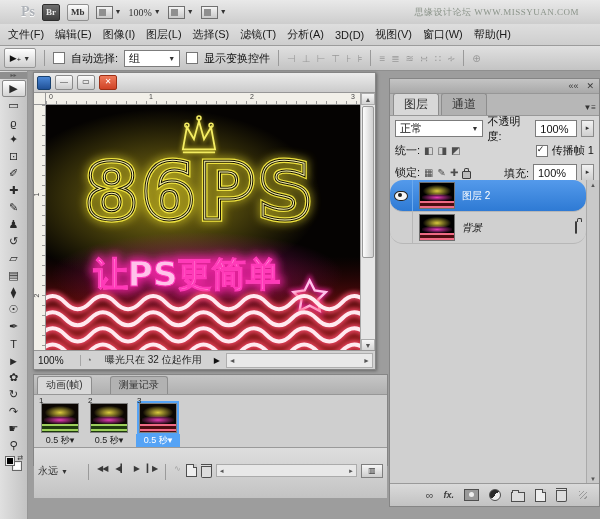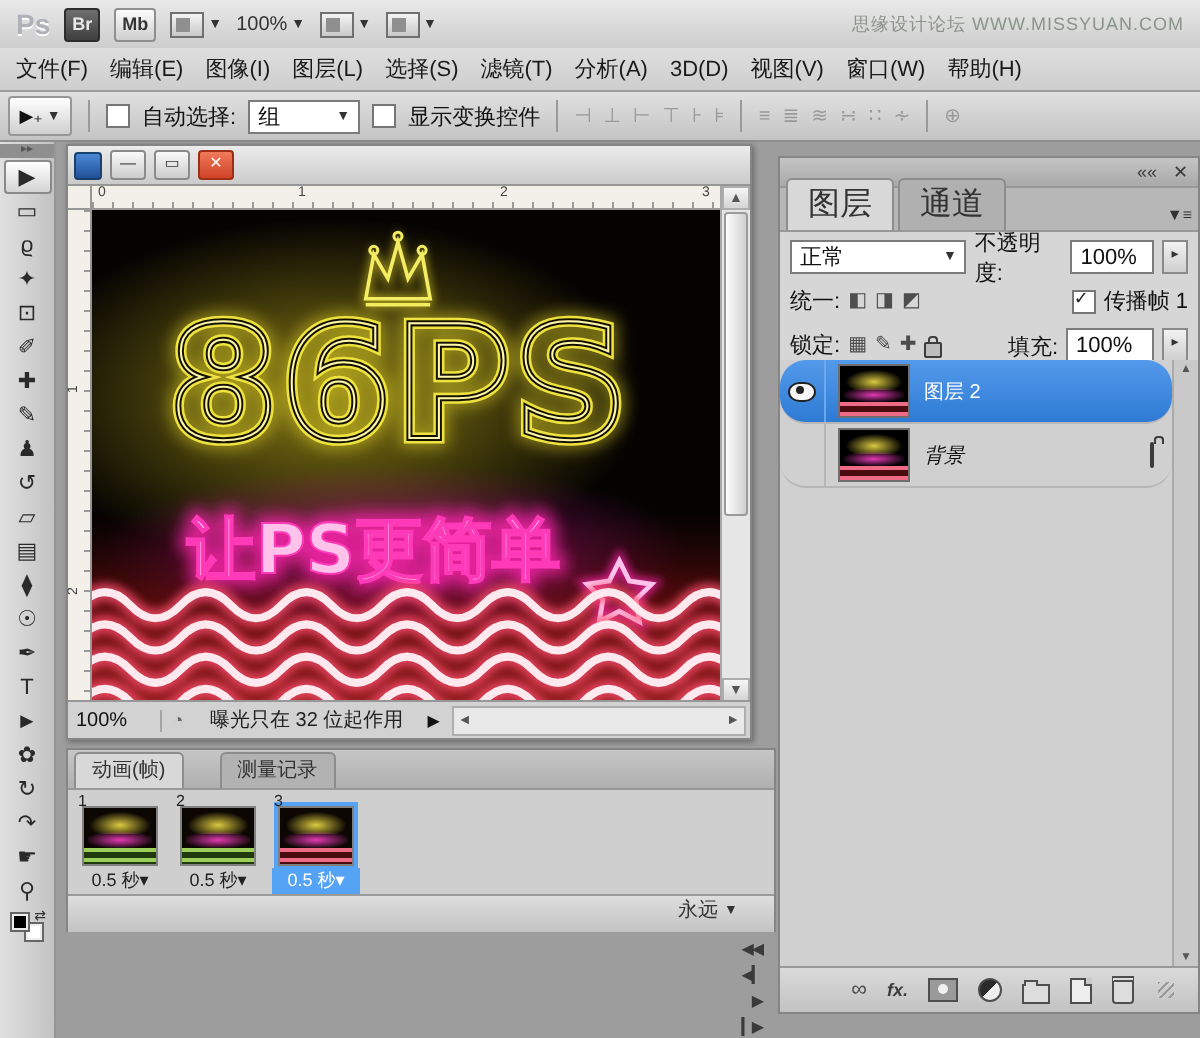--- a/index.html
+++ b/index.html
@@ -1,21 +1,21 @@
 <!DOCTYPE html>
 <html><head>
 <meta charset="utf-8">
 <style>
   html,body{margin:0;padding:0;background:#9d9d9d;}
   #app{position:relative;width:600px;height:519px;background:#9d9d9d;
        font-family:"Liberation Sans","DejaVu Sans",sans-serif;font-size:12px;color:#111;overflow:hidden;}
 
   
   .appbar{position:absolute;left:0;top:0;right:0;height:24px;background:linear-gradient(#e9e9e9,#cdcdcd);
-          border-bottom:1px solid #a6a6a6;display:flex;align-items:center;gap:7px;padding:0 8px;}
+          border-bottom:1px solid #a6a6a6;display:flex;align-items:center;gap:7px;padding:0 21px;font-family:Liberation Serif, serif;}
   .pslogo{font-weight:bold;font-size:14px;color:#aeb2b8;text-shadow:0 1px 0 #fff;}
   .abtn{height:15px;border:1px solid #8f8f8f;border-radius:2px;background:linear-gradient(#fbfbfb,#cfcfcf);
         font-size:9px;font-weight:bold;padding:0 3px;display:flex;align-items:center;color:#333;}
   .abtn.dark{background:linear-gradient(#6e6e6e,#3f3f3f);color:#e8e8e8;border-color:#2d2d2d;}
   .addrop{display:flex;align-items:center;gap:2px;color:#444;}
   .aicon{width:15px;height:11px;border:1px solid #707070;background:linear-gradient(#f4f4f4,#c9c9c9);position:relative;}
   .aicon::before{content:"";position:absolute;left:2px;top:2px;right:6px;bottom:2px;background:#8f8f8f;}
   .dcar{font-size:7px;color:#333;}
   .zoomlvl{font-size:10px;color:#333;}
   .watermark{margin-left:auto;font-size:9px;color:#8b948a;letter-spacing:.5px;}
@@ -102,34 +102,34 @@
         background:#b2b2b2;color:#333;white-space:nowrap;}
   .atab.active{background:#d8d8d8;}
   .anim-frames{height:50px;display:flex;gap:5px;padding:1px 4px;}
   .frame{width:44px;position:relative;}
   .f-num{position:absolute;left:1px;top:0;font-size:8px;color:#222;z-index:3;}
   .f-thumb{width:36px;height:28px;border:1px solid #808080;margin:7px auto 0 auto;}
   .f-delay{margin-top:1px;text-align:center;font-size:9px;color:#222;white-space:nowrap;}
   .frame.selected .f-thumb{outline:2px solid #55a3f5;}
   .frame.selected .f-delay{background:#55a3f5;color:#fff;}
   .anim-controls{height:18px;border-top:1px solid #9a9a9a;background:linear-gradient(#dedede,#c3c3c3);
-                 display:flex;align-items:flex-end;gap:4px;padding:0 4px;font-size:9px;color:#333;flex-direction:column;}
+                 display:flex;align-items:flex-start;gap:4px;padding:16px 4px;font-size:9px;color:#333;}
   .loopbox{display:flex;align-items:center;gap:3px;width:44px;font-size:10px;}
   .pbtn{font-size:8px;letter-spacing:-1px;color:#3a3a3a;padding:0 2px;}
   .fadeico{opacity:.35;}
   .a-hscroll{flex:1;height:11px;background:#e8e8e8;border:1px solid #ababab;display:flex;align-items:center;justify-content:space-between;font-size:6px;color:#555;padding:0 2px;}
   .convbtn{width:20px;height:12px;border:1px solid #7f7f7f;background:linear-gradient(#f6f6f6,#cdcdcd);
            font-size:8px;text-align:center;line-height:11px;color:#333;}
 
   
   .dock{position:absolute;left:389px;top:78px;width:209px;height:427px;background:#cecece;border:1px solid #858585;}
   .dock-top{height:14px;background:linear-gradient(#c4c4c4,#a9a9a9);border-bottom:1px solid #979797;
             display:flex;align-items:center;justify-content:flex-end;gap:8px;padding:0 5px;font-size:9px;color:#3a3a3a;}
   .panel-tabs{height:19px;background:#b7b7b7;border-bottom:1px solid #989898;display:flex;align-items:flex-end;gap:2px;padding:2px 3px 0 3px;}
-  .ptab{font-size:16px;padding:2px 10px 2px 10px;border:1px solid #8d8d8d;border-bottom:none;border-radius:3px 3px 0 0;background:#b0b0b0;color:#333;}
+  .ptab{font-size:12px;padding:2px 10px 2px 10px;border:1px solid #8d8d8d;border-bottom:none;border-radius:3px 3px 0 0;background:#b0b0b0;color:#333;}
   .ptab.active{background:#d8d8d8;}
   .pmenu{margin-left:auto;font-size:8px;color:#333;padding-bottom:3px;}
   .panel-controls{background:#d6d6d6;border-bottom:1px solid #ababab;padding:4px 5px;display:flex;flex-direction:column;gap:5px;font-size:11px;}
   .prow{display:flex;align-items:center;gap:4px;height:17px;}
   .spin{width:11px;height:15px;border:1px solid #8a8a8a;background:linear-gradient(#f2f2f2,#cfcfcf);
         font-size:7px;text-align:center;line-height:14px;color:#333;flex:none;}
   .mini-ico{font-size:10px;color:#4d4d4d;}
   .cb.checked{position:relative;}
   .cb.checked::after{content:"✓";position:absolute;left:0;top:-2px;font-size:9px;color:#222;}
   .layer-list{position:absolute;left:0;right:13px;top:101px;bottom:22px;background:#d0d0d0;overflow:hidden;}

